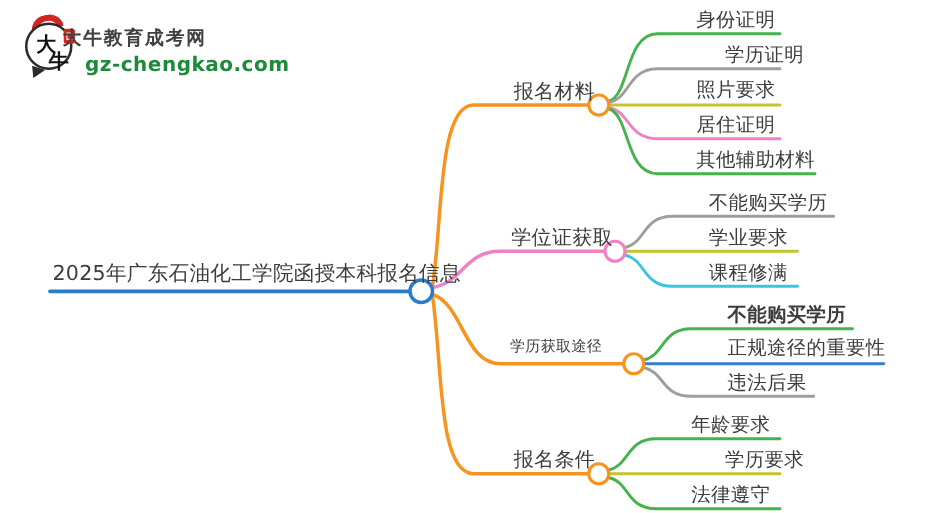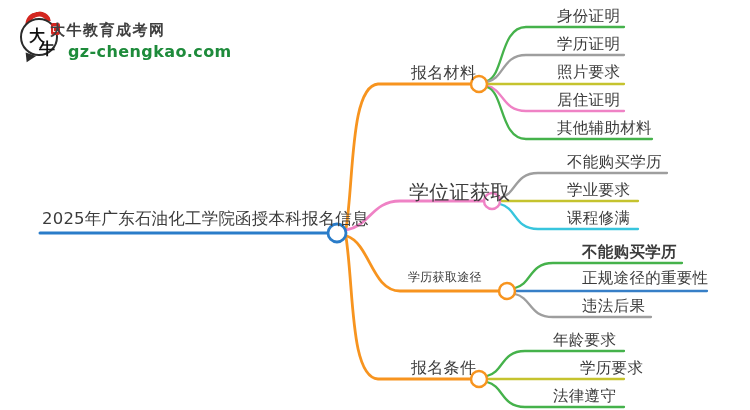--- a/index.html
+++ b/index.html
@@ -93,26 +93,26 @@
     </div>
     <div class="bubble-tail"></div>
     <div class="seal"></div>
     <div class="logo-title">大牛教育成考网</div>
     <div class="logo-url">gz-chengkao.com</div>
   </div>
 
   <div class="lbl central-lbl" style="left:42px;top:210px;">2025年广东石油化工学院函授本科报名信息</div>
 
   <div class="lbl" style="left:411px;top:64px;font-size:16px;">报名材料</div>
-  <div class="lbl" style="left:409px;top:181px;font-size:20px;">学位证获取</div>
+  <div class="lbl" style="left:409px;top:181px;font-size:16px;">学位证获取</div>
   <div class="lbl" style="left:408px;top:271px;font-size:12px;">学历获取途径</div>
   <div class="lbl" style="left:411px;top:359px;font-size:16px;">报名条件</div>
 
   <div class="lbl" style="left:557px;top:8px;">身份证明</div>
-  <div class="lbl" style="left:557px;top:36px;">学历证明</div>
+  <div class="lbl" style="left:580px;top:36px;">学历证明</div>
   <div class="lbl" style="left:557px;top:64px;">照片要求</div>
   <div class="lbl" style="left:557px;top:92px;">居住证明</div>
   <div class="lbl" style="left:557px;top:120px;">其他辅助材料</div>
 
   <div class="lbl" style="left:567px;top:154px;">不能购买学历</div>
   <div class="lbl" style="left:567px;top:182px;">学业要求</div>
   <div class="lbl" style="left:567px;top:210px;">课程修满</div>
 
   <div class="lbl" style="left:582px;top:244px;font-weight:bold;">不能购买学历</div>
   <div class="lbl" style="left:582px;top:270px;">正规途径的重要性</div>

